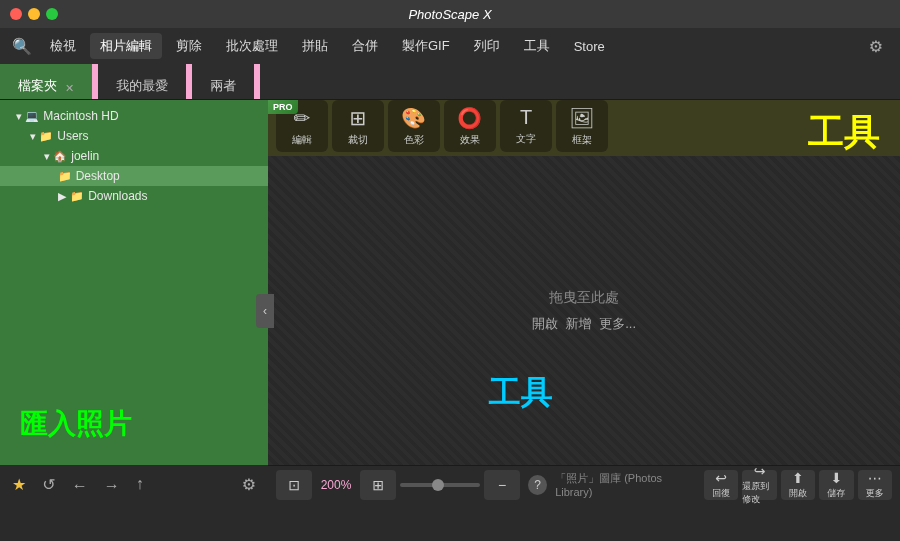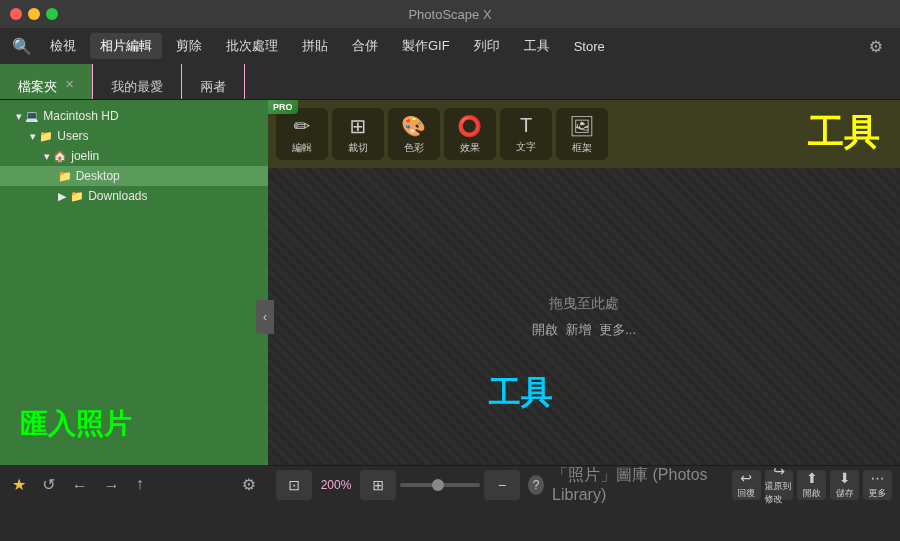--- a/index.html
+++ b/index.html
@@ -12,21 +12,21 @@
       display: flex;
       align-items: center;
       justify-content: center;
       position: relative;
     }
     .traffic-lights { position: absolute; left: 10px; display: flex; gap: 6px; align-items: center; }
     .traffic-light { width: 12px; height: 12px; border-radius: 50%; }
     .tl-close { background: #ff5f57; }
     .tl-min { background: #febc2e; }
     .tl-max { background: #28c840; }
-    .title-bar-text { color: #a3a3a3; font-size: 13px; }
+    .title-bar-text { color: #ffffff; font-size: 13px; font-style: italic; }
 
     
     .menu-bar {
       height: 36px;
       background: #2d2d2d;
       display: flex;
       align-items: center;
       padding: 0 8px;
       gap: 4px;
       position: relative;
@@ -60,27 +60,27 @@
 
     
     .tabs-row {
       height: 36px;
       background: #2d2d2d;
       display: flex;
       align-items: stretch;
       border-bottom: 1px solid #1a1a1a;
     }
     .tab-item {
-      padding: 14px 18px;
-      display: flex;
-      align-items: flex-start;
+      padding: 4px 18px;
+      display: flex;
+      align-items: flex-end;
       color: #ccc;
       font-size: 13px;
       cursor: pointer;
-      border-right: 1px solid #f9a8d4;
+      border-right: 6px solid #f9a8d4;
     }
     .tab-item.active { background: #3d7a3d; color: #fff; }
     .tab-close {
       margin-left: 8px;
       color: #aaa;
       font-size: 11px;
     }
 
     
     .left-panel {
@@ -144,24 +144,23 @@
     .right-panel {
       flex: 1;
       background: #2a2a2a;
       display: flex;
       flex-direction: column;
       position: relative;
     }
 
     
     .tools-area-top {
-      height: 68px;
+      height: 56px;
       background: #3d3d20;
       display: flex;
-      align-items: center;
       padding: 0 8px;
       gap: 4px;
       position: relative;
     }
     .tool-btn {
       width: 52px;
       height: 52px;
       background: rgba(0,0,0,0.3);
       border-radius: 6px;
       display: flex;
@@ -278,21 +277,21 @@
       display: flex;
       flex-direction: column;
       align-items: center;
       justify-content: center;
       cursor: pointer;
       color: #ccc;
       font-size: 9px;
       gap: 1px;
     }
     .rb-icon { font-size: 14px; }
-    .photos-library-text { color: #888; font-size: 16px; margin-right: 4px; }
+    .photos-library-text { color: #888; font-size: 11px; margin-right: 4px; }
     .help-btn {
       width: 20px; height: 20px;
       border-radius: 50%;
       background: #555;
       display: flex; align-items: center; justify-content: center;
       color: #ccc; font-size: 12px; cursor: pointer;
       margin-right: 4px;
     }
 
     

